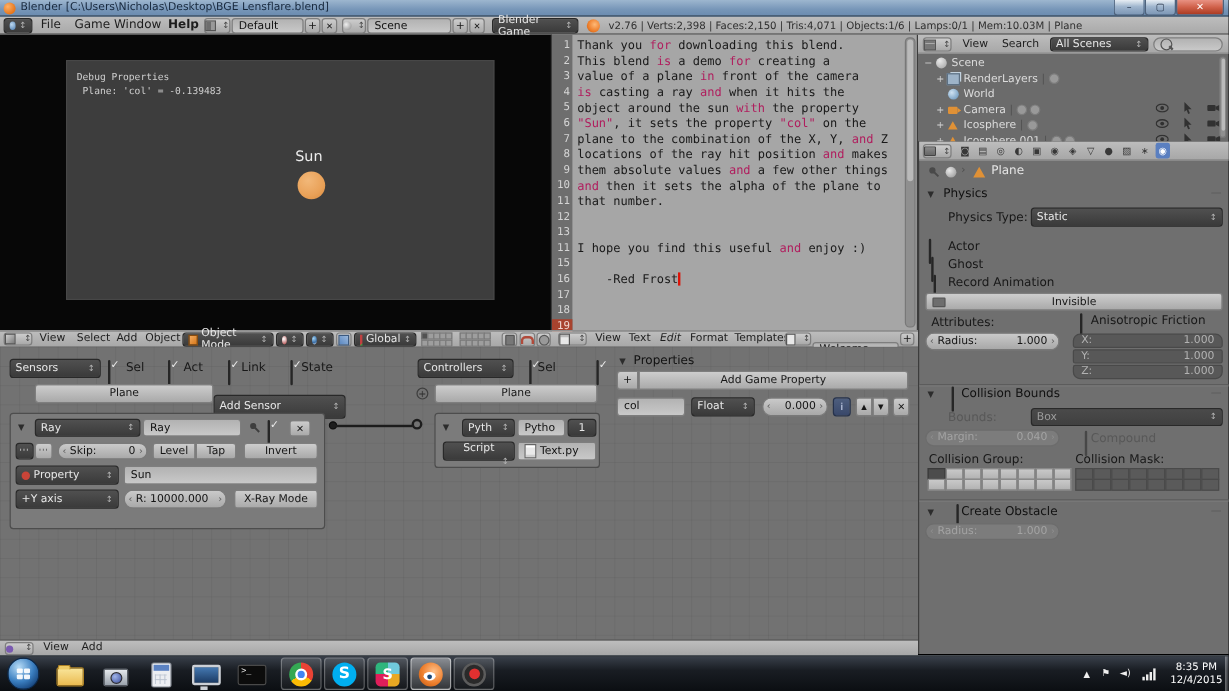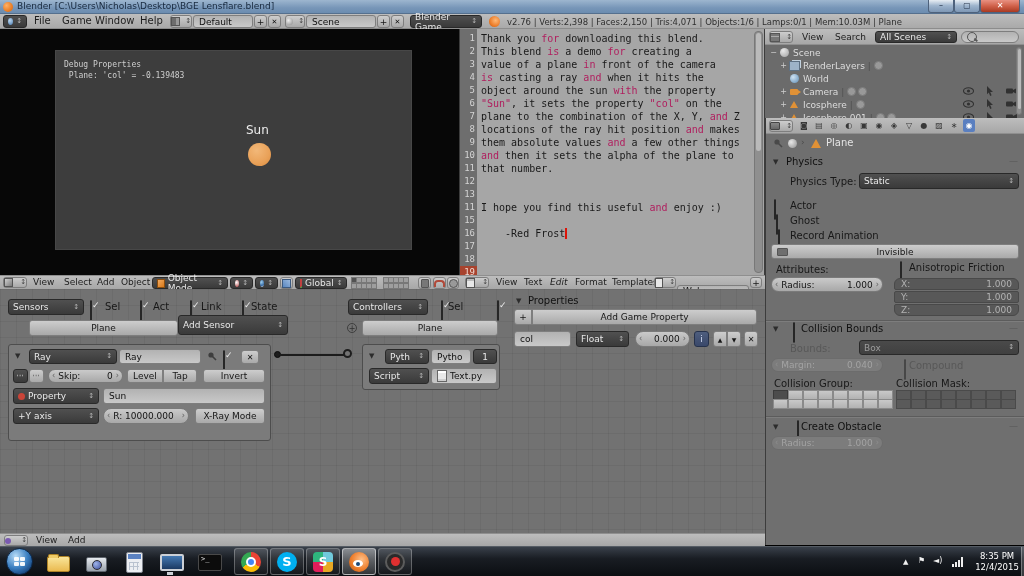--- a/index.html
+++ b/index.html
@@ -198,21 +198,21 @@
   </div>
 
   <div class="abs infobar">
     <div class="abs ddk" style="left:3px;top:1px;width:24px;height:13px;">
       <span style="width:7px;height:7px;border-radius:50%;background:radial-gradient(circle at 35% 35%,#bcd8f0,#4a7bb0);"></span>
       <span class="ddar">↕</span>
     </div>
     <span class="abs mi" style="left:34px;top:1px;">File</span>
     <span class="abs mi" style="left:62px;top:1px;">Game</span>
     <span class="abs mi" style="left:95px;top:1px;">Window</span>
-    <span class="abs mi" style="left:140px;top:1px;">Help</span>
+    <span class="abs mi" style="left:140px;top:1px;font-weight:bold;">Help</span>
     <div class="abs wlt" style="left:170px;top:1px;width:22px;height:13px;gap:2px;">
       <span style="width:7px;height:7px;background:linear-gradient(90deg,#6d6d6d 50%,#999 50%);border:1px solid #555;"></span>
       <span class="ddar" style="color:#444;">↕</span>
     </div>
     <div class="abs fldl" style="left:193px;top:1px;width:60px;height:13px;">Default</div>
     <div class="abs wlt sq" style="left:254px;top:1px;width:13px;height:13px;">+</div>
     <div class="abs wlt sq" style="left:268px;top:1px;width:13px;height:13px;font-size:7px;">✕</div>
     <div class="abs wlt" style="left:285px;top:1px;width:20px;height:13px;gap:2px;">
       <span style="width:7px;height:7px;border-radius:50%;background:radial-gradient(circle at 35% 35%,#eee,#888);"></span>
       <span class="ddar" style="color:#444;">↕</span>
@@ -647,21 +647,21 @@
     <span class="abs cb on" style="left:90px;top:12px;"></span>
     <span class="abs lbl" style="left:105px;top:12px;">Sel</span>
     <span class="abs cb on" style="left:138px;top:12px;"></span>
     <span class="abs lbl" style="left:153px;top:12px;">Act</span>
     <span class="abs cb on" style="left:186px;top:12px;"></span>
     <span class="abs lbl" style="left:201px;top:12px;">Link</span>
     <span class="abs cb on" style="left:236px;top:12px;"></span>
     <span class="abs lbl" style="left:251px;top:12px;">State</span>
 
     <div class="abs wlt" style="left:29px;top:31px;width:149px;height:16px;">Plane</div>
-    <div class="abs ddk" style="left:178px;top:26px;width:110px;height:20px;">
+    <div class="abs ddk" style="left:178px;top:40px;width:110px;height:20px;">
       <span>Add Sensor</span>
       <span class="ddar">↕</span>
     </div>
 
     
     <div class="abs block" style="left:8px;top:55px;width:263px;height:97px;">
       <span class="abs tri" style="left:6px;top:8px;">▼</span>
       <div class="abs ddk" style="left:20px;top:4px;width:88px;height:15px;">
         <span>Ray</span>
         <span class="ddar">↕</span>
@@ -730,21 +730,21 @@
     <div class="abs block" style="left:362px;top:55px;width:138px;height:46px;">
       <span class="abs tri" style="left:6px;top:8px;">▼</span>
       <div class="abs ddk" style="left:22px;top:4px;width:44px;height:15px;">
         <span>Pyth</span>
         <span class="ddar">↕</span>
       </div>
       <div class="abs fldl" style="left:68px;top:4px;width:40px;height:15px;">Pytho</div>
       <div class="abs ddk" style="left:110px;top:4px;width:24px;height:15px;justify-content:center;">
         <span>1</span>
       </div>
-      <div class="abs ddk" style="left:6px;top:23px;width:60px;height:16px;">
+      <div class="abs ddk" style="left:6px;top:23px;width:60px;height:16px;flex-direction:column;">
         <span>Script</span>
         <span class="ddar">↕</span>
       </div>
       <div class="abs fldl" style="left:68px;top:23px;width:66px;height:16px;gap:3px;">
         <span class="docic"></span>
         <span>Text.py</span>
       </div>
     </div>
 
     

